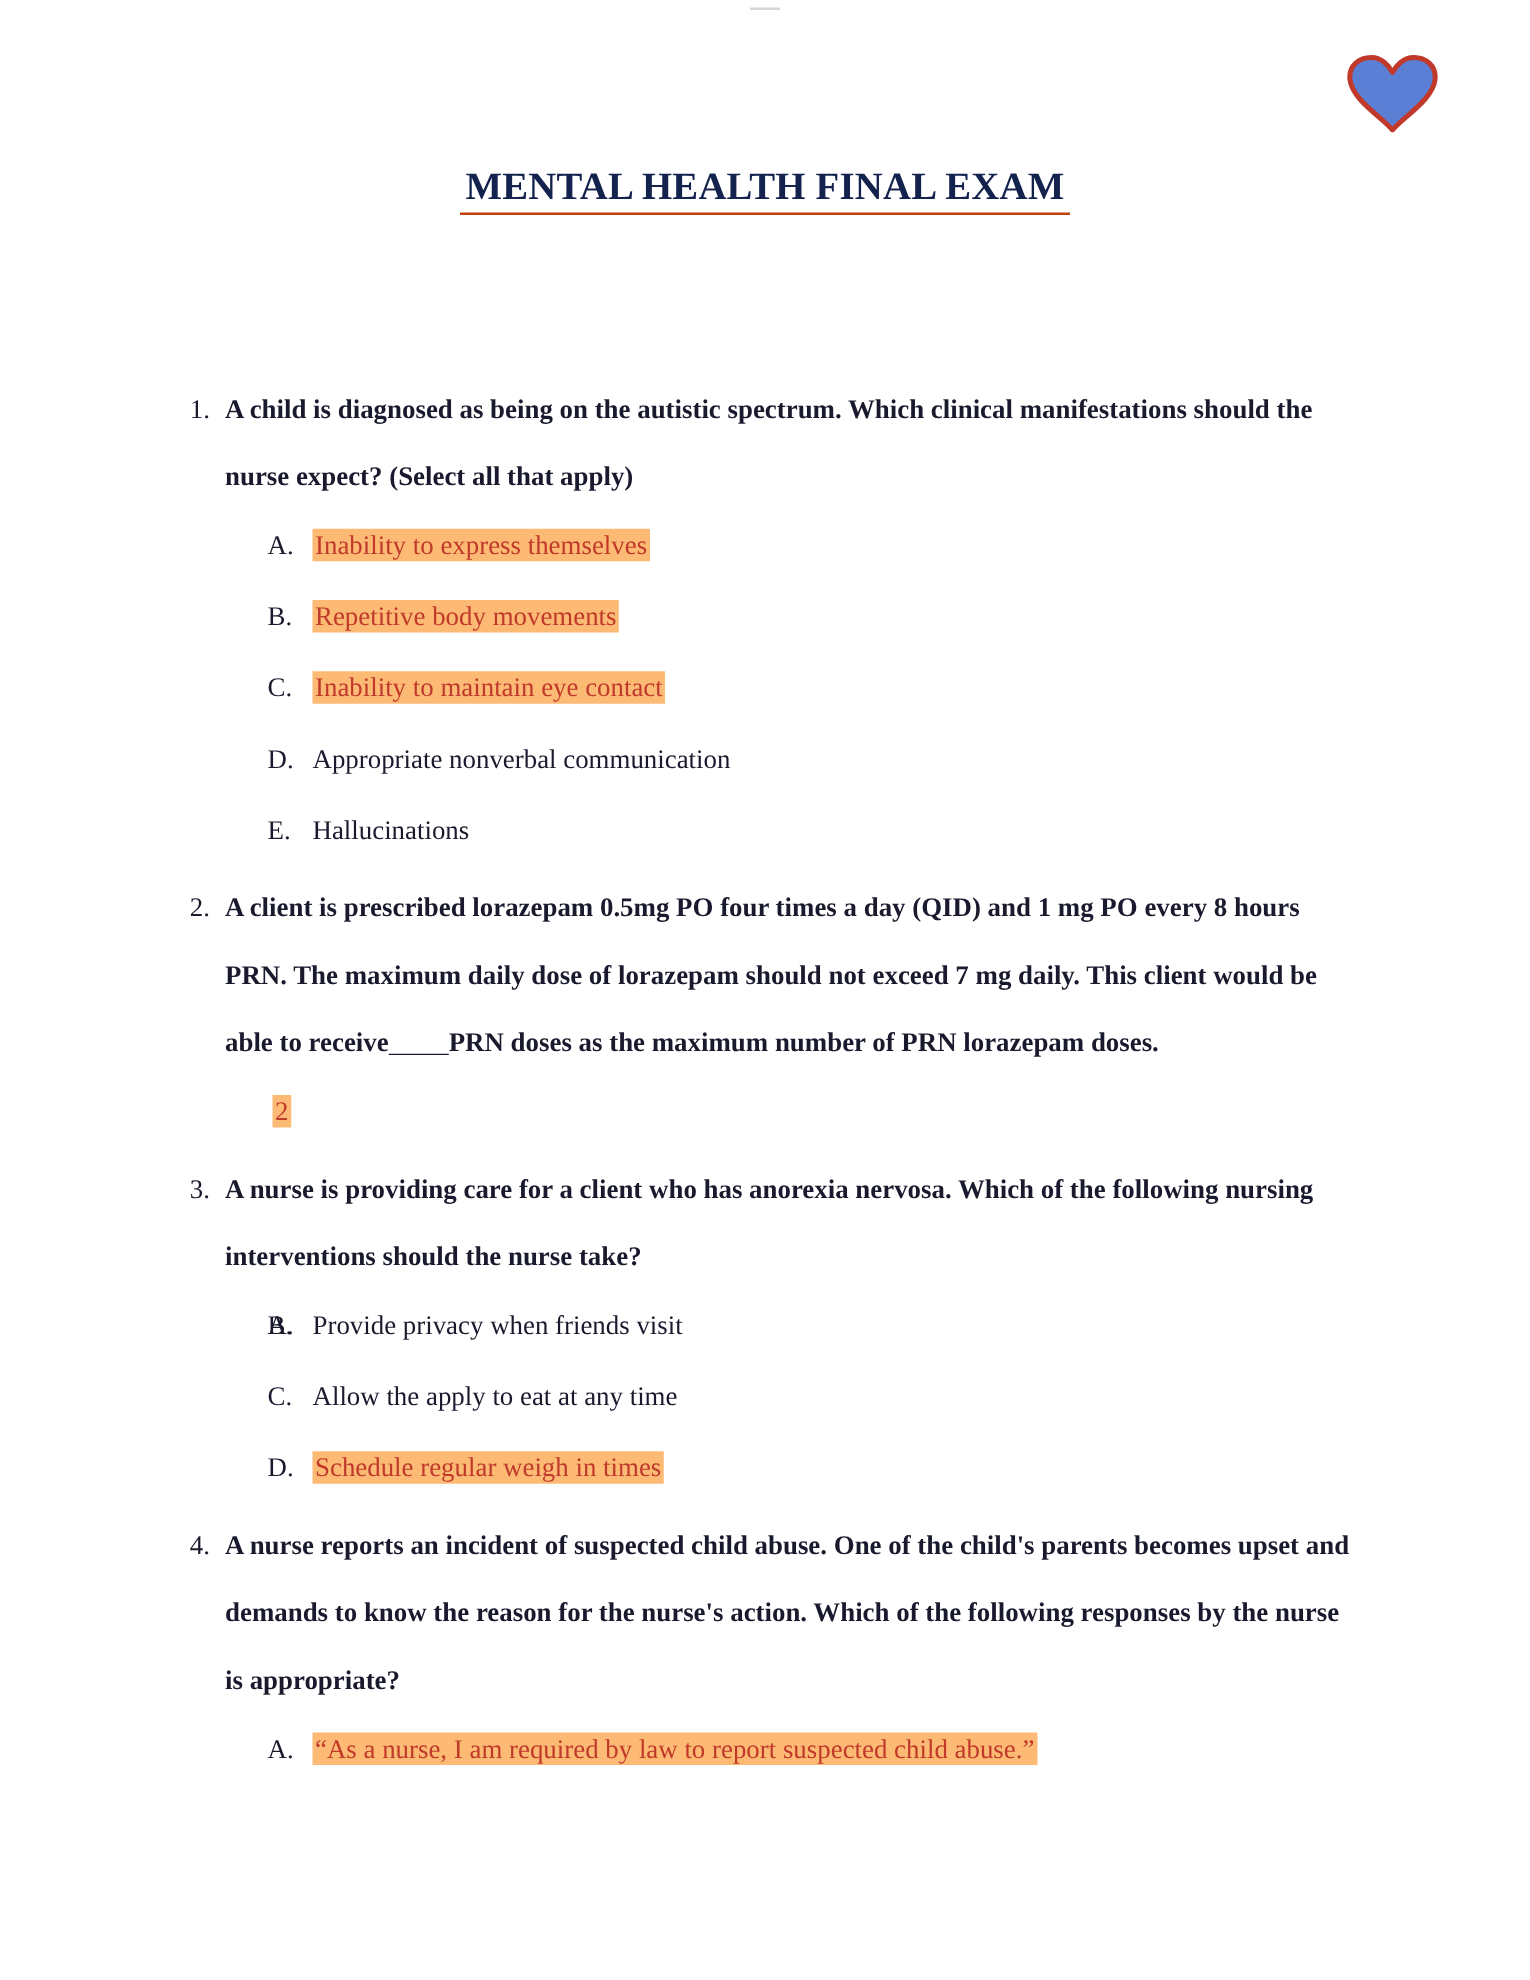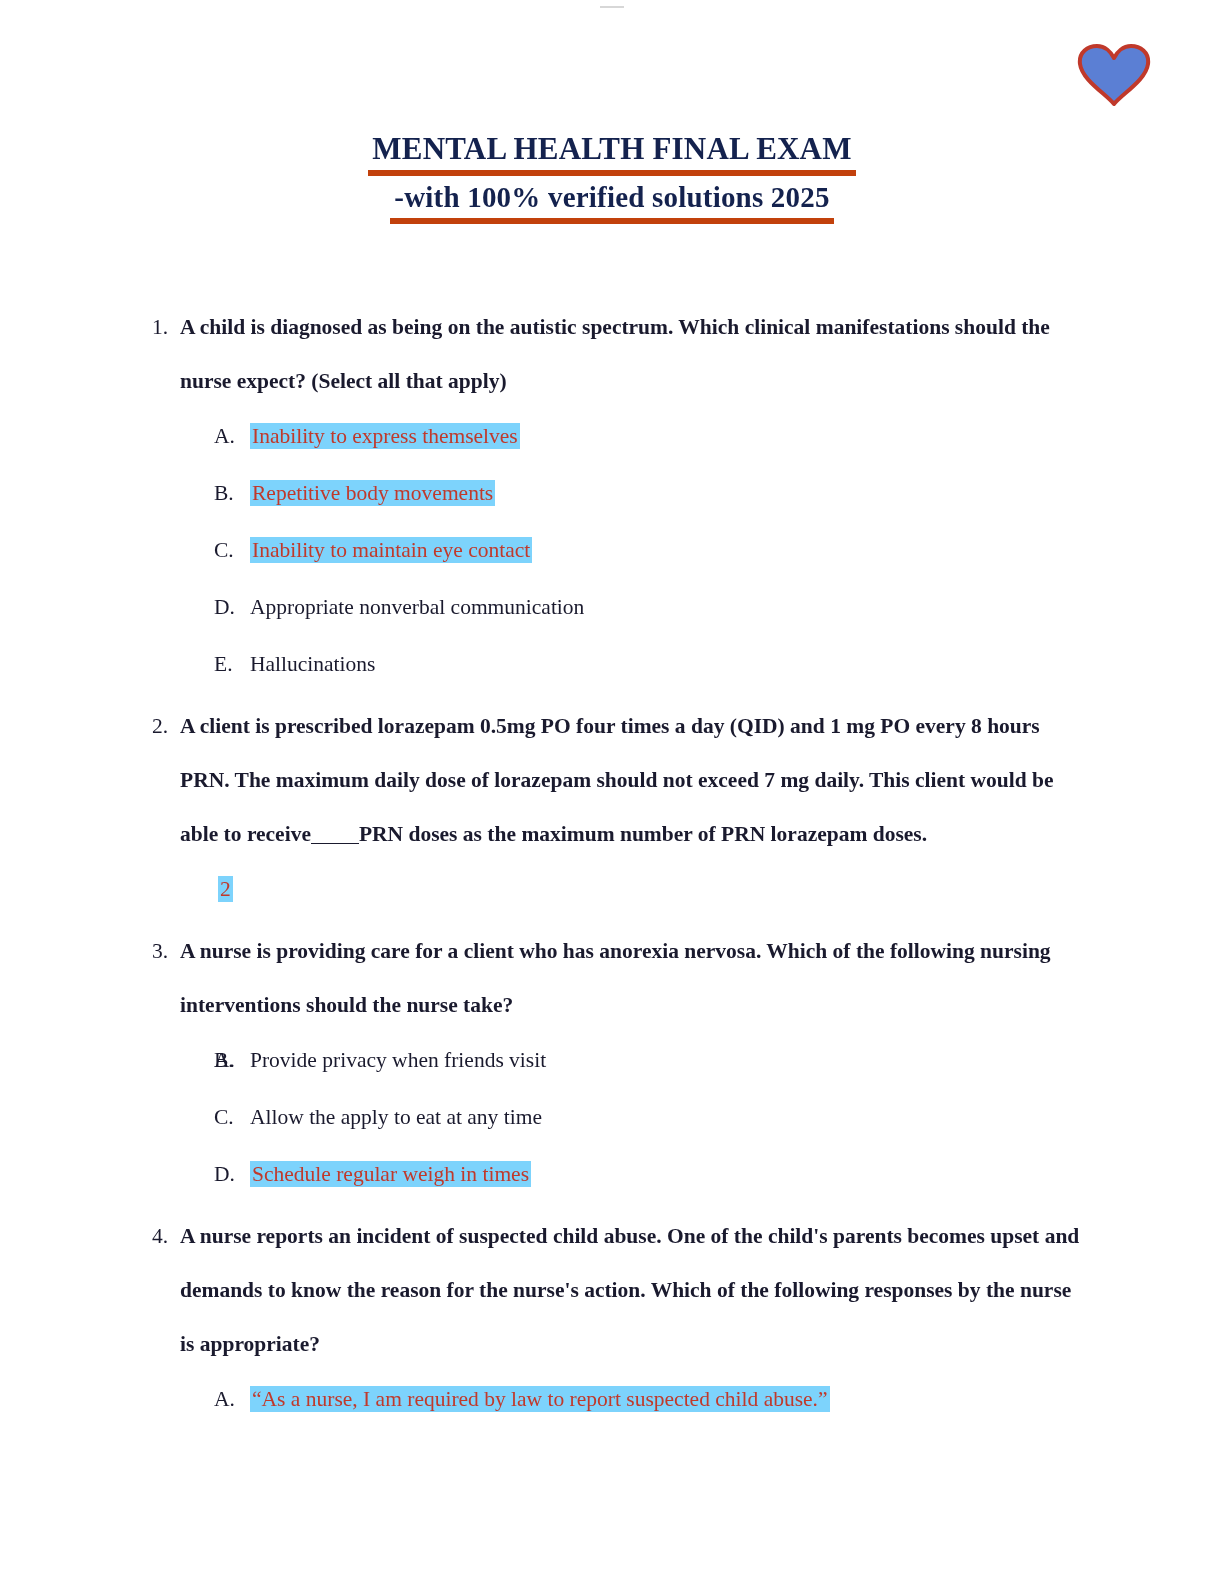--- a/index.html
+++ b/index.html
@@ -42,21 +42,21 @@
     padding-top: 128px;
     text-align: center;
     color: #14224e;
     font-weight: bold;
     font-size: 31px;
     line-height: 1.33;
     letter-spacing: 0.2px;
   }
   .doc-title .line {
     display: inline-block;
-    border-bottom: 6px solid #c2410c;
+    border-bottom: 2px solid #c2410c;
     padding: 0 4px 1px 4px;
   }
   .doc-title .line2 {
     font-size: 29px;
   }
   .content {
     position: absolute;
     top: 300px;
     left: 138px;
     width: 950px;
@@ -101,21 +101,21 @@
     position: absolute;
     left: 0;
     top: 0;
     width: 26px;
     text-align: left;
   }
   .ctext {
     display: inline;
   }
   .hl {
-    background: #7dd3fc;
+    background: #fdba74;
     color: #c0392b;
     padding: 1px 2px;
     box-decoration-break: clone;
     -webkit-box-decoration-break: clone;
   }
   .ans-inline {
     display: block;
     padding-left: 38px;
     line-height: 57px;
     font-size: 21.5px;
@@ -135,21 +135,20 @@
   <div class="top-tick"></div>
 
   <div class="heart-icon">
     <svg viewBox="0 0 76 62" width="76" height="62" xmlns="http://www.w3.org/2000/svg">
       <path d="M38 60 C 30 50, 6 36, 4 20 C 2.5 8, 12 2, 21 2 C 29 2, 35 8, 38 14 C 41 8, 47 2, 55 2 C 64 2, 73.5 8, 72 20 C 70 36, 46 50, 38 60 Z" fill="#5b7fd4" stroke="#c0392b" stroke-width="4" stroke-linejoin="round"></path>
     </svg>
   </div>
 
   <h1 class="doc-title">
     <span class="line line1">MENTAL HEALTH FINAL EXAM</span><br>
-    <span class="line line2">-with  100% verified solutions 2025</span>
   </h1>
 
   <div class="content">
     <ol class="qlist">
 
       <li class="question">
         <span class="qnum">1.</span>
         <div class="qtext">A child is diagnosed as being on the autistic spectrum. Which clinical manifestations should the nurse expect? (Select all that apply)</div>
         <ol class="choices">
           <li class="choice">

